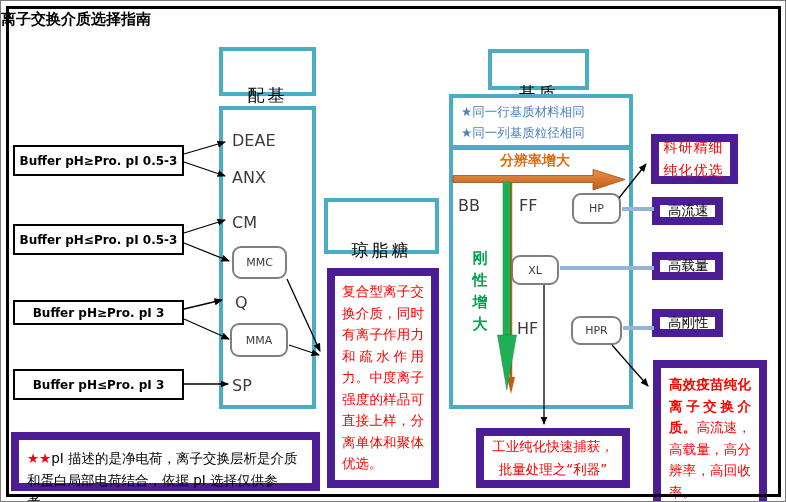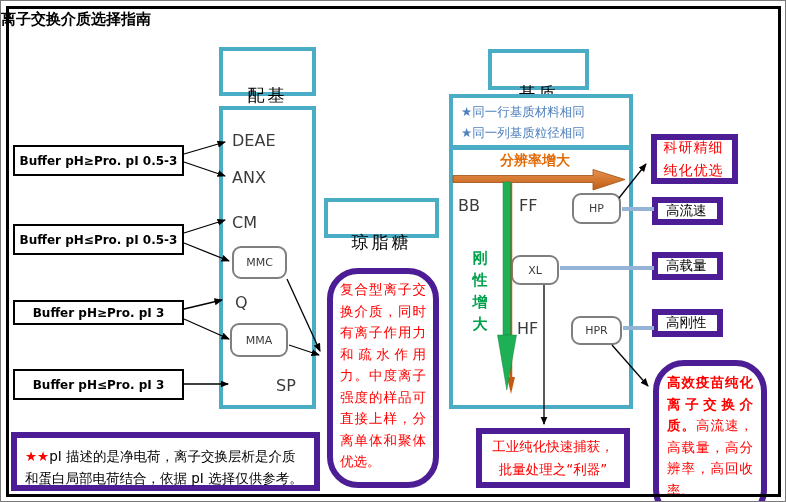--- a/index.html
+++ b/index.html
@@ -1,36 +1,36 @@
 <!DOCTYPE html>
 <html><head>
 <meta charset="utf-8">
 <style>
   html,body{margin:0;padding:0;background:#fff;}
   #page{position:relative;width:786px;height:502px;background:#fff;overflow:hidden;
         font-family:"DejaVu Sans","Liberation Sans",sans-serif;border:1px solid #7a7a7a;box-sizing:border-box;}
   #frame{position:absolute;left:5px;top:5px;right:4px;bottom:4px;border:3px solid #000;pointer-events:none;}
   .cyanbox{position:absolute;box-sizing:border-box;background:#fff;border:4px solid #4BACC6;
            display:flex;align-items:center;justify-content:center;}
-  .blackbox{position:absolute;box-sizing:border-box;background:#fff;border:6px solid #4c1d95;}
+  .blackbox{position:absolute;box-sizing:border-box;background:#fff;border:8px solid #4c1d95;}
   .rounded{position:absolute;box-sizing:border-box;background:#fff;border:2px solid #7f7f7f;border-radius:9px;
            display:flex;align-items:center;justify-content:center;font-size:11px;color:#3b3b3b;}
   .header-cn{font-size:17px;color:#000;letter-spacing:3px;margin-top:48px;}
   .lig-lbl{position:absolute;font-size:16px;color:#3b3b3b;}
   .cell-lbl{position:absolute;font-size:16px;color:#3b3b3b;}
   .bufferbox{position:absolute;box-sizing:border-box;background:#fff;border:2px solid #000;
              display:flex;align-items:center;justify-content:center;font-size:12px;font-weight:600;color:#000;}
   .red{color:#FF0000;}
   .title{position:absolute;top:9px;left:0;width:100%;text-align:left;font-size:15px;font-weight:bold;color:#000;}
   .notetext{font-size:12.5px;line-height:21px;color:#4F81BD;}
   .reslabel{position:absolute;left:478px;top:151px;width:112px;text-align:center;
             font-size:14px;font-weight:bold;color:#E36C0A;}
   .riglabel{position:absolute;left:470px;top:246px;width:18px;font-size:15px;font-weight:bold;color:#00A14B;
             line-height:22px;word-break:break-all;text-align:center;}
-  .redpara{font-size:13.5px;line-height:21.5px;color:#FF0000;text-align:justify;border-radius:31px;}
+  .redpara{font-size:13.5px;line-height:21.5px;color:#FF0000;text-align:justify;}
   svg{position:absolute;left:0;top:0;pointer-events:none;}
 </style>
 </head>
 <body>
 
 <div id="page">
   <div class="title">离子交换介质选择指南</div>
 
   <div class="cyanbox" style="left:218px;top:46px;width:97px;height:49px;">
     <span class="header-cn">配基</span>
@@ -40,28 +40,28 @@
   <div class="lig-lbl" style="left:231px;top:130px;">DEAE</div>
   <div class="lig-lbl" style="left:231px;top:167px;">ANX</div>
   <div class="lig-lbl" style="left:231px;top:212px;">CM</div>
   <div class="rounded" style="left:231px;top:245px;width:55px;height:33px;">
     <span>MMC</span>
   </div>
   <div class="lig-lbl" style="left:234px;top:292px;">Q</div>
   <div class="rounded" style="left:229px;top:322px;width:58px;height:34px;">
     <span>MMA</span>
   </div>
-  <div class="lig-lbl" style="left:231px;top:375px;margin-left:44px;">SP</div>
+  <div class="lig-lbl" style="left:231px;top:375px;">SP</div>
 
   <div class="bufferbox" style="left:12px;top:144px;width:171px;height:31px;">Buffer pH≥Pro. pI 0.5-3</div>
   <div class="bufferbox" style="left:12px;top:223px;width:171px;height:31px;">Buffer pH≤Pro. pI 0.5-3</div>
   <div class="bufferbox" style="left:12px;top:299px;width:171px;height:25px;">Buffer pH≥Pro. pI 3</div>
   <div class="bufferbox" style="left:12px;top:368px;width:171px;height:31px;">Buffer pH≤Pro. pI 3</div>
 
-  <div class="cyanbox" style="left:323px;top:197px;width:115px;height:40px;">
+  <div class="cyanbox" style="left:323px;top:197px;width:115px;height:56px;">
     <span class="header-cn">琼脂糖</span>
   </div>
   <div class="blackbox redpara" style="left:326px;top:267px;width:112px;height:220px;padding:5px 7px;">复合型离子交换介质，同时有离子作用力和疏水作用力。中度离子强度的样品可直接上样，分离单体和聚体优选。</div>
 
   <div class="cyanbox" style="left:487px;top:48px;width:101px;height:41px;">
     <span class="header-cn">基质</span>
   </div>
   <div class="cyanbox" style="left:448px;top:93px;width:184px;height:55px;justify-content:flex-start;padding-left:8px;">
     <div class="notetext">
       <div>★同一行基质材料相同</div>

